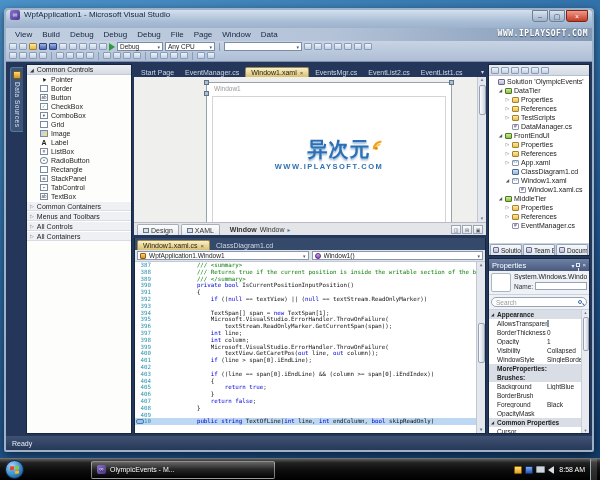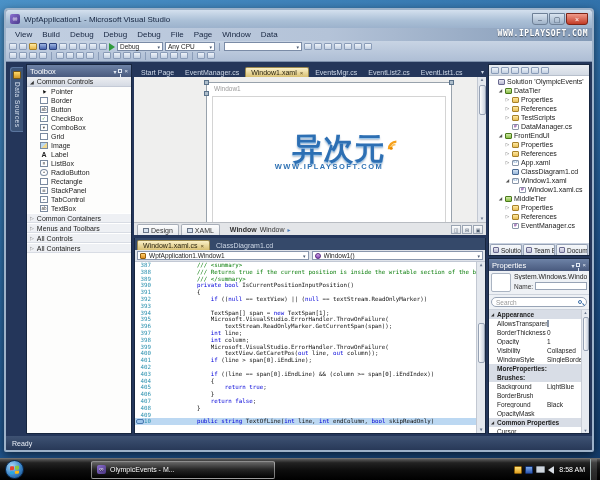--- a/index.html
+++ b/index.html
@@ -4,21 +4,21 @@
 <style>
   * { margin:0; padding:0; box-sizing:border-box; }
   body { font-family:"Liberation Sans", sans-serif; }
   .desktop { position:relative; width:600px; height:480px; overflow:hidden;
     background:linear-gradient(160deg,#4b92c8 0%,#2f6fa8 35%,#1d4f86 70%,#123a68 100%); }
 
   
   .vs-window { position:absolute; left:4px; top:8px; width:590px; height:444px;
     display:flex; flex-direction:column; background:#35496a;
     border:2px solid #9db2c9; border-radius:4px 4px 2px 2px; box-shadow:0 3px 10px rgba(0,0,0,.55); }
-  .titlebar { height:18px; flex:none; display:flex; align-items:center; gap:4px; padding:0 4px;
+  .titlebar { height:18px; flex:none; display:flex; gap:4px; padding:0 4px;
     background:linear-gradient(#d4e0ee,#aabfd6 60%,#9cb2cc); border-radius:2px 2px 0 0; }
   .vs-logo { width:10px; height:10px; border-radius:2px; flex:none;
     background:linear-gradient(135deg,#8b6fd0,#4a3a8c); color:#fff; font-size:7px; line-height:10px; text-align:center; }
   .title-text { font-size:8px; color:#15243f; white-space:nowrap; }
   .caption { margin-left:auto; display:flex; gap:1px; }
   .cap-btn { width:16px; height:12px; font-size:7px; line-height:11px; text-align:center; color:#fff;
     background:linear-gradient(#d9e4f0,#9fb2c8); border:1px solid #6e8097; border-radius:0 0 3px 3px; color:#3a4a60; }
   .cap-btn.close { background:linear-gradient(#f09a8a,#c23c27); border-color:#7e2416; color:#fff; width:22px; }
   .menubar { height:13px; flex:none; display:flex; align-items:center; padding-left:4px;
     background:linear-gradient(90deg,#c2cfe1 0%,#b4c3d8 55%,#8299b6 100%); font-size:8px; color:#15243f; position:relative; }
@@ -87,21 +87,21 @@
   .tab-overflow { position:absolute; right:2px; bottom:2px; color:#cfd9e8; font-size:6px; }
 
   .designer { flex:1; position:relative; background:#efefee; overflow:hidden; min-height:0; }
   .artboard { position:absolute; left:72px; top:5px; width:246px; bottom:-12px;
     background:#fff; border:1px solid #98a2ac; }
   .ab-title { font-size:6.5px; color:#999; padding:2px 0 0 7px; }
   .ab-client { position:absolute; left:5px; right:5px; top:13px; bottom:4px; border:1px solid #d4d4d4; }
   .hdl { position:absolute; width:5px; height:5px; background:#aebecb; border:1px solid #5a728a; }
   .wm { position:absolute; left:0; right:0; top:36%; text-align:center; }
   .wm-row { display:flex; justify-content:center; align-items:flex-start; gap:1px; }
-  .wm-cn { font-size:30px; font-weight:bold; color:#2d6fb3; letter-spacing:1px; line-height:24px;
+  .wm-cn { font-size:20px; font-weight:bold; color:#2d6fb3; letter-spacing:1px; line-height:24px;
     text-shadow:0 1px 0 #9cc6ea, 0 2px 2px rgba(20,60,110,.35);margin-left:36px; }
   .wm-url { font-size:7.5px; font-weight:bold; color:#2f72b4; letter-spacing:1.5px; margin-top:1px; }
   .vscroll { position:absolute; right:0; top:0; bottom:0; width:9px; background:#e4e8ee; border-left:1px solid #c2c8d2;
     display:flex; flex-direction:column; align-items:center; font-size:4.5px; color:#6a7890; }
   .vs-arr { line-height:6px; }
   .vs-thumb { width:7px; background:linear-gradient(90deg,#fdfdfd,#ccd4e0); border:1px solid #97a2b4; border-radius:2px; }
 
   .dx-bar { height:13px; flex:none; display:flex; align-items:center; gap:2px; padding:0 3px;
     background:#e3e5e8; border-top:1px solid #b8bcc2; font-size:7px; color:#333; }
   .dx-tab { height:11px; display:flex; align-items:center; gap:2px; padding:0 5px; margin-top:1px;
@@ -306,28 +306,20 @@
     <div class="client">
 
       <div class="left-strip">
         <div class="vtab">
           <span class="vtab-ico"></span>
           <span class="vtab-label">Data Sources</span>
         </div>
       </div>
 
       <div class="panel toolbox">
-        <div class="panel-header">
-          <span class="ph-title">Toolbox</span>
-          <span class="ph-btns">
-            <span>▾</span>
-            <span class="pin-ico"></span>
-            <span>×</span>
-          </span>
-        </div>
         <div class="tbx-sec">
           <span class="exp">◢</span>
           <span>Common Controls</span>
         </div>
         <div class="tbx-body" id="tbx-body">
             <div class="tbx-item">
               <span class="tbi p-pointer">▲</span>
               <span>Pointer</span>
             </div>
             <div class="tbx-item">

